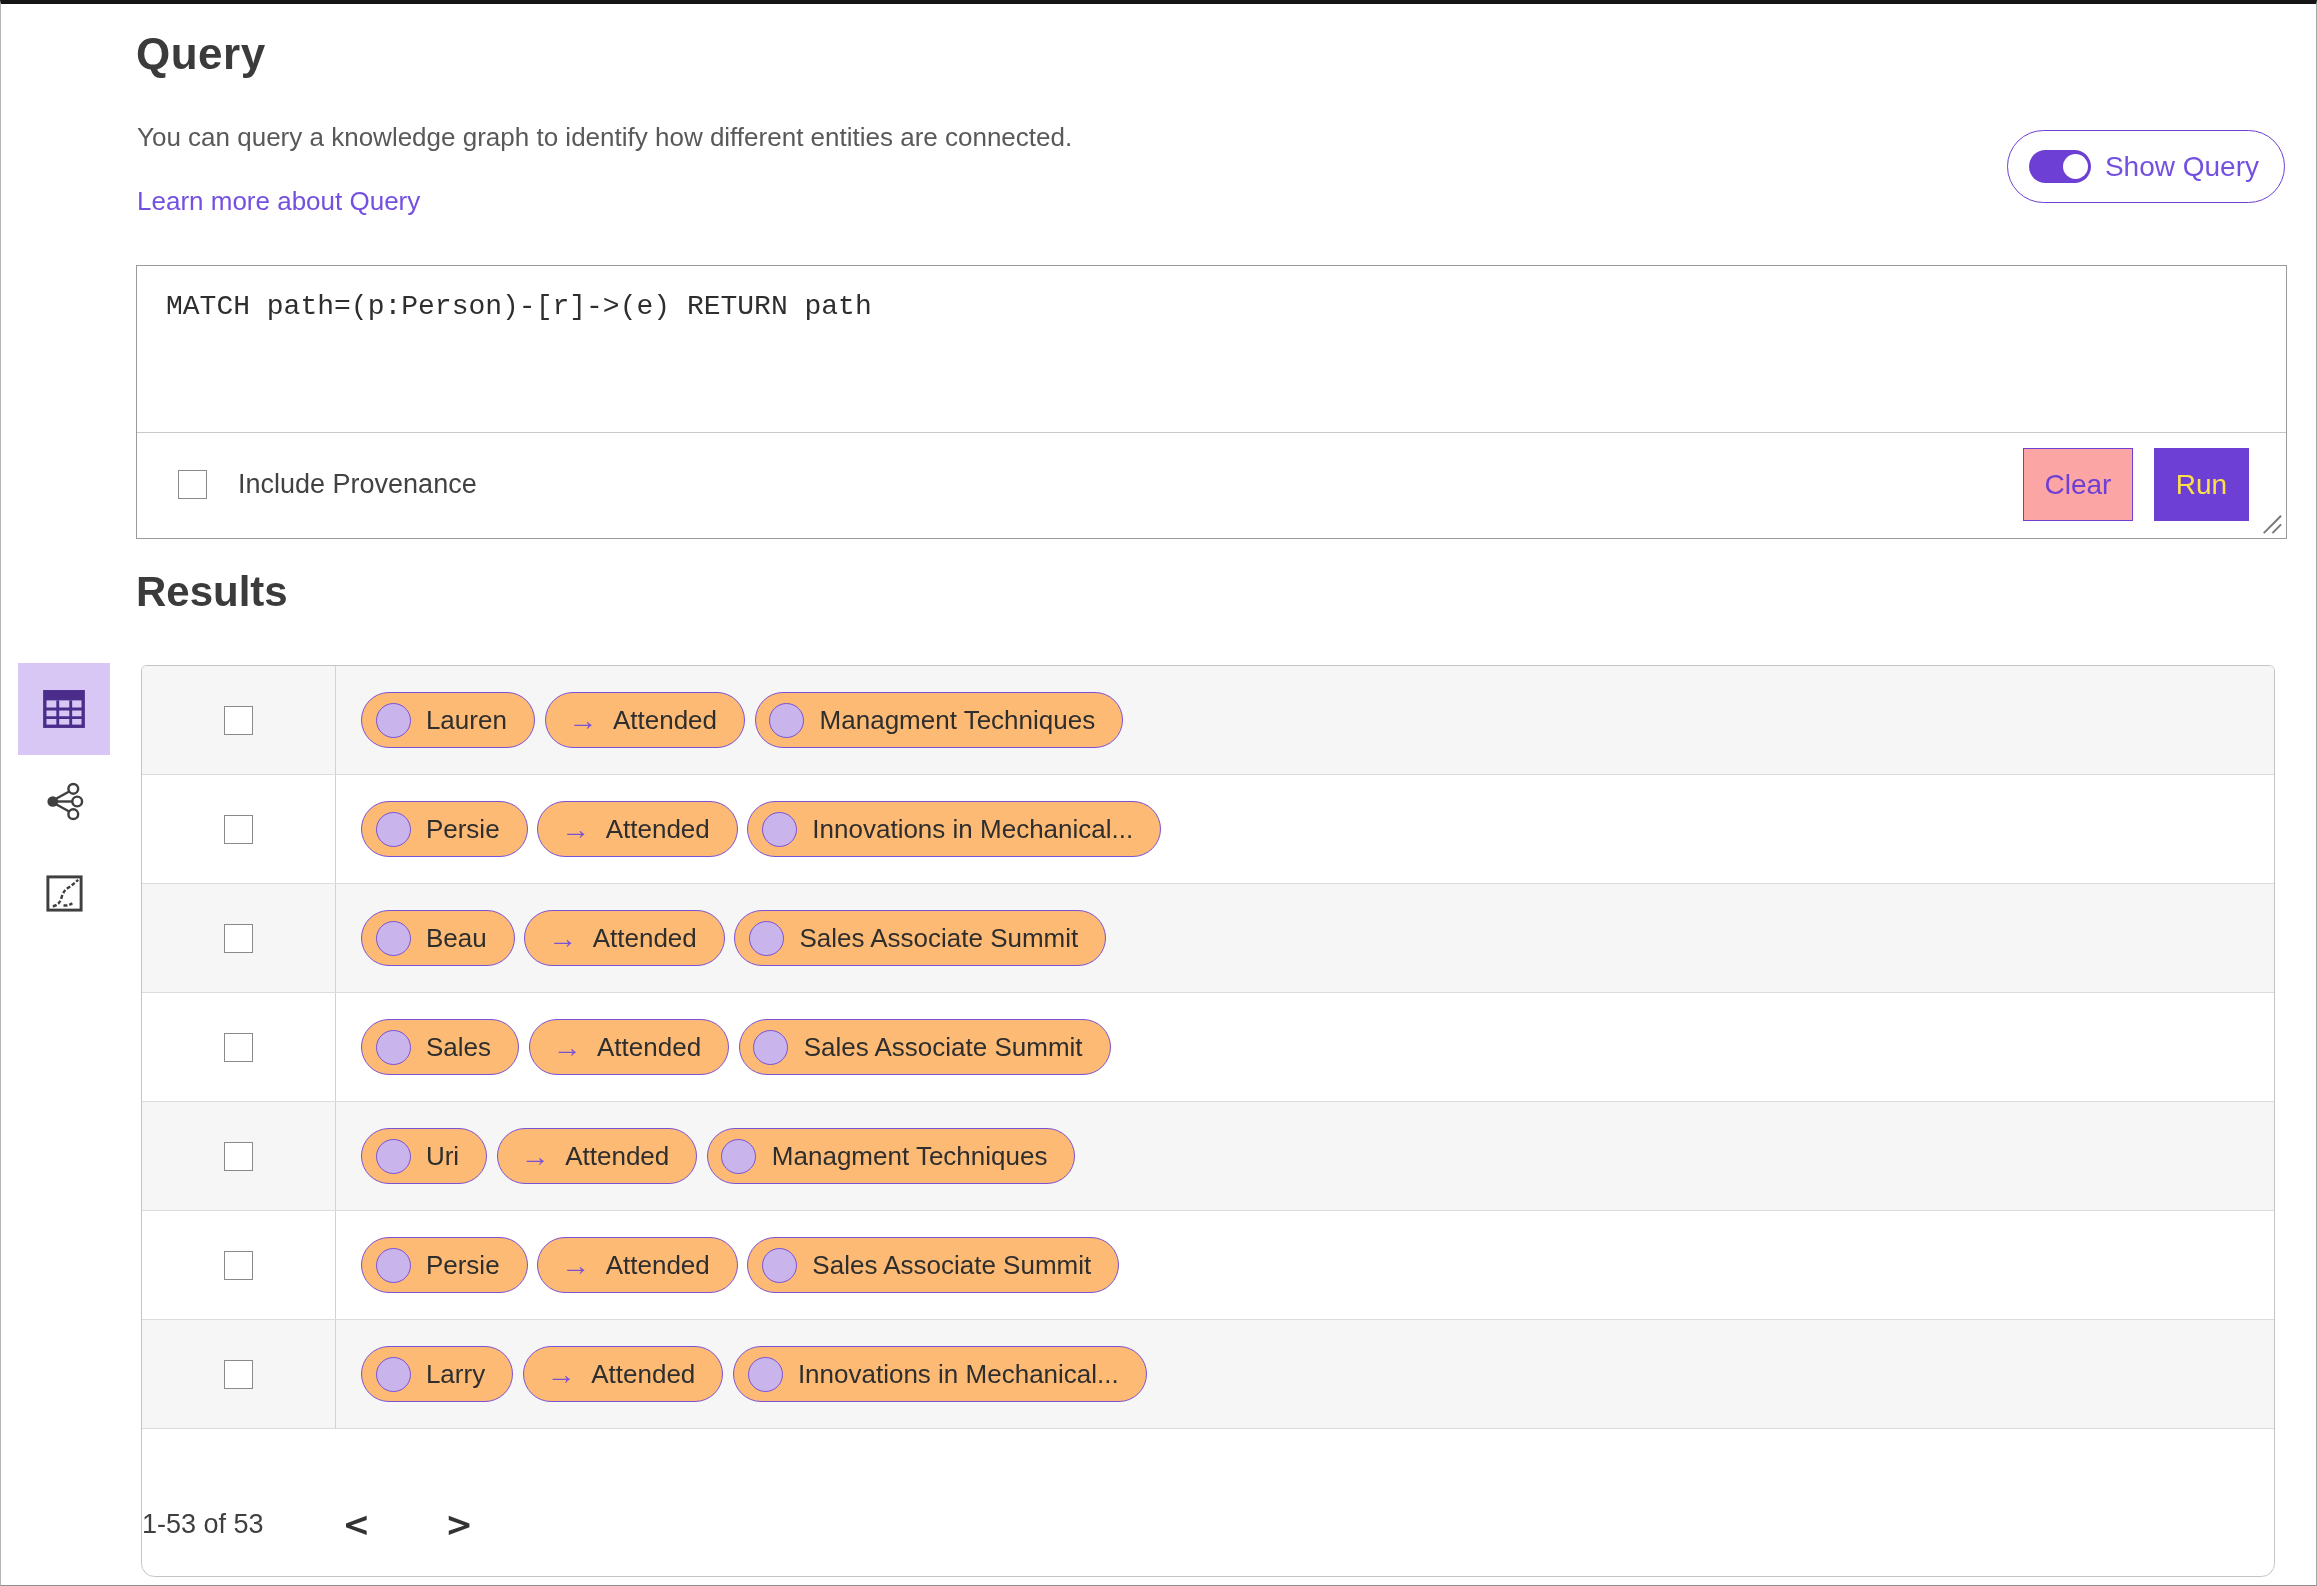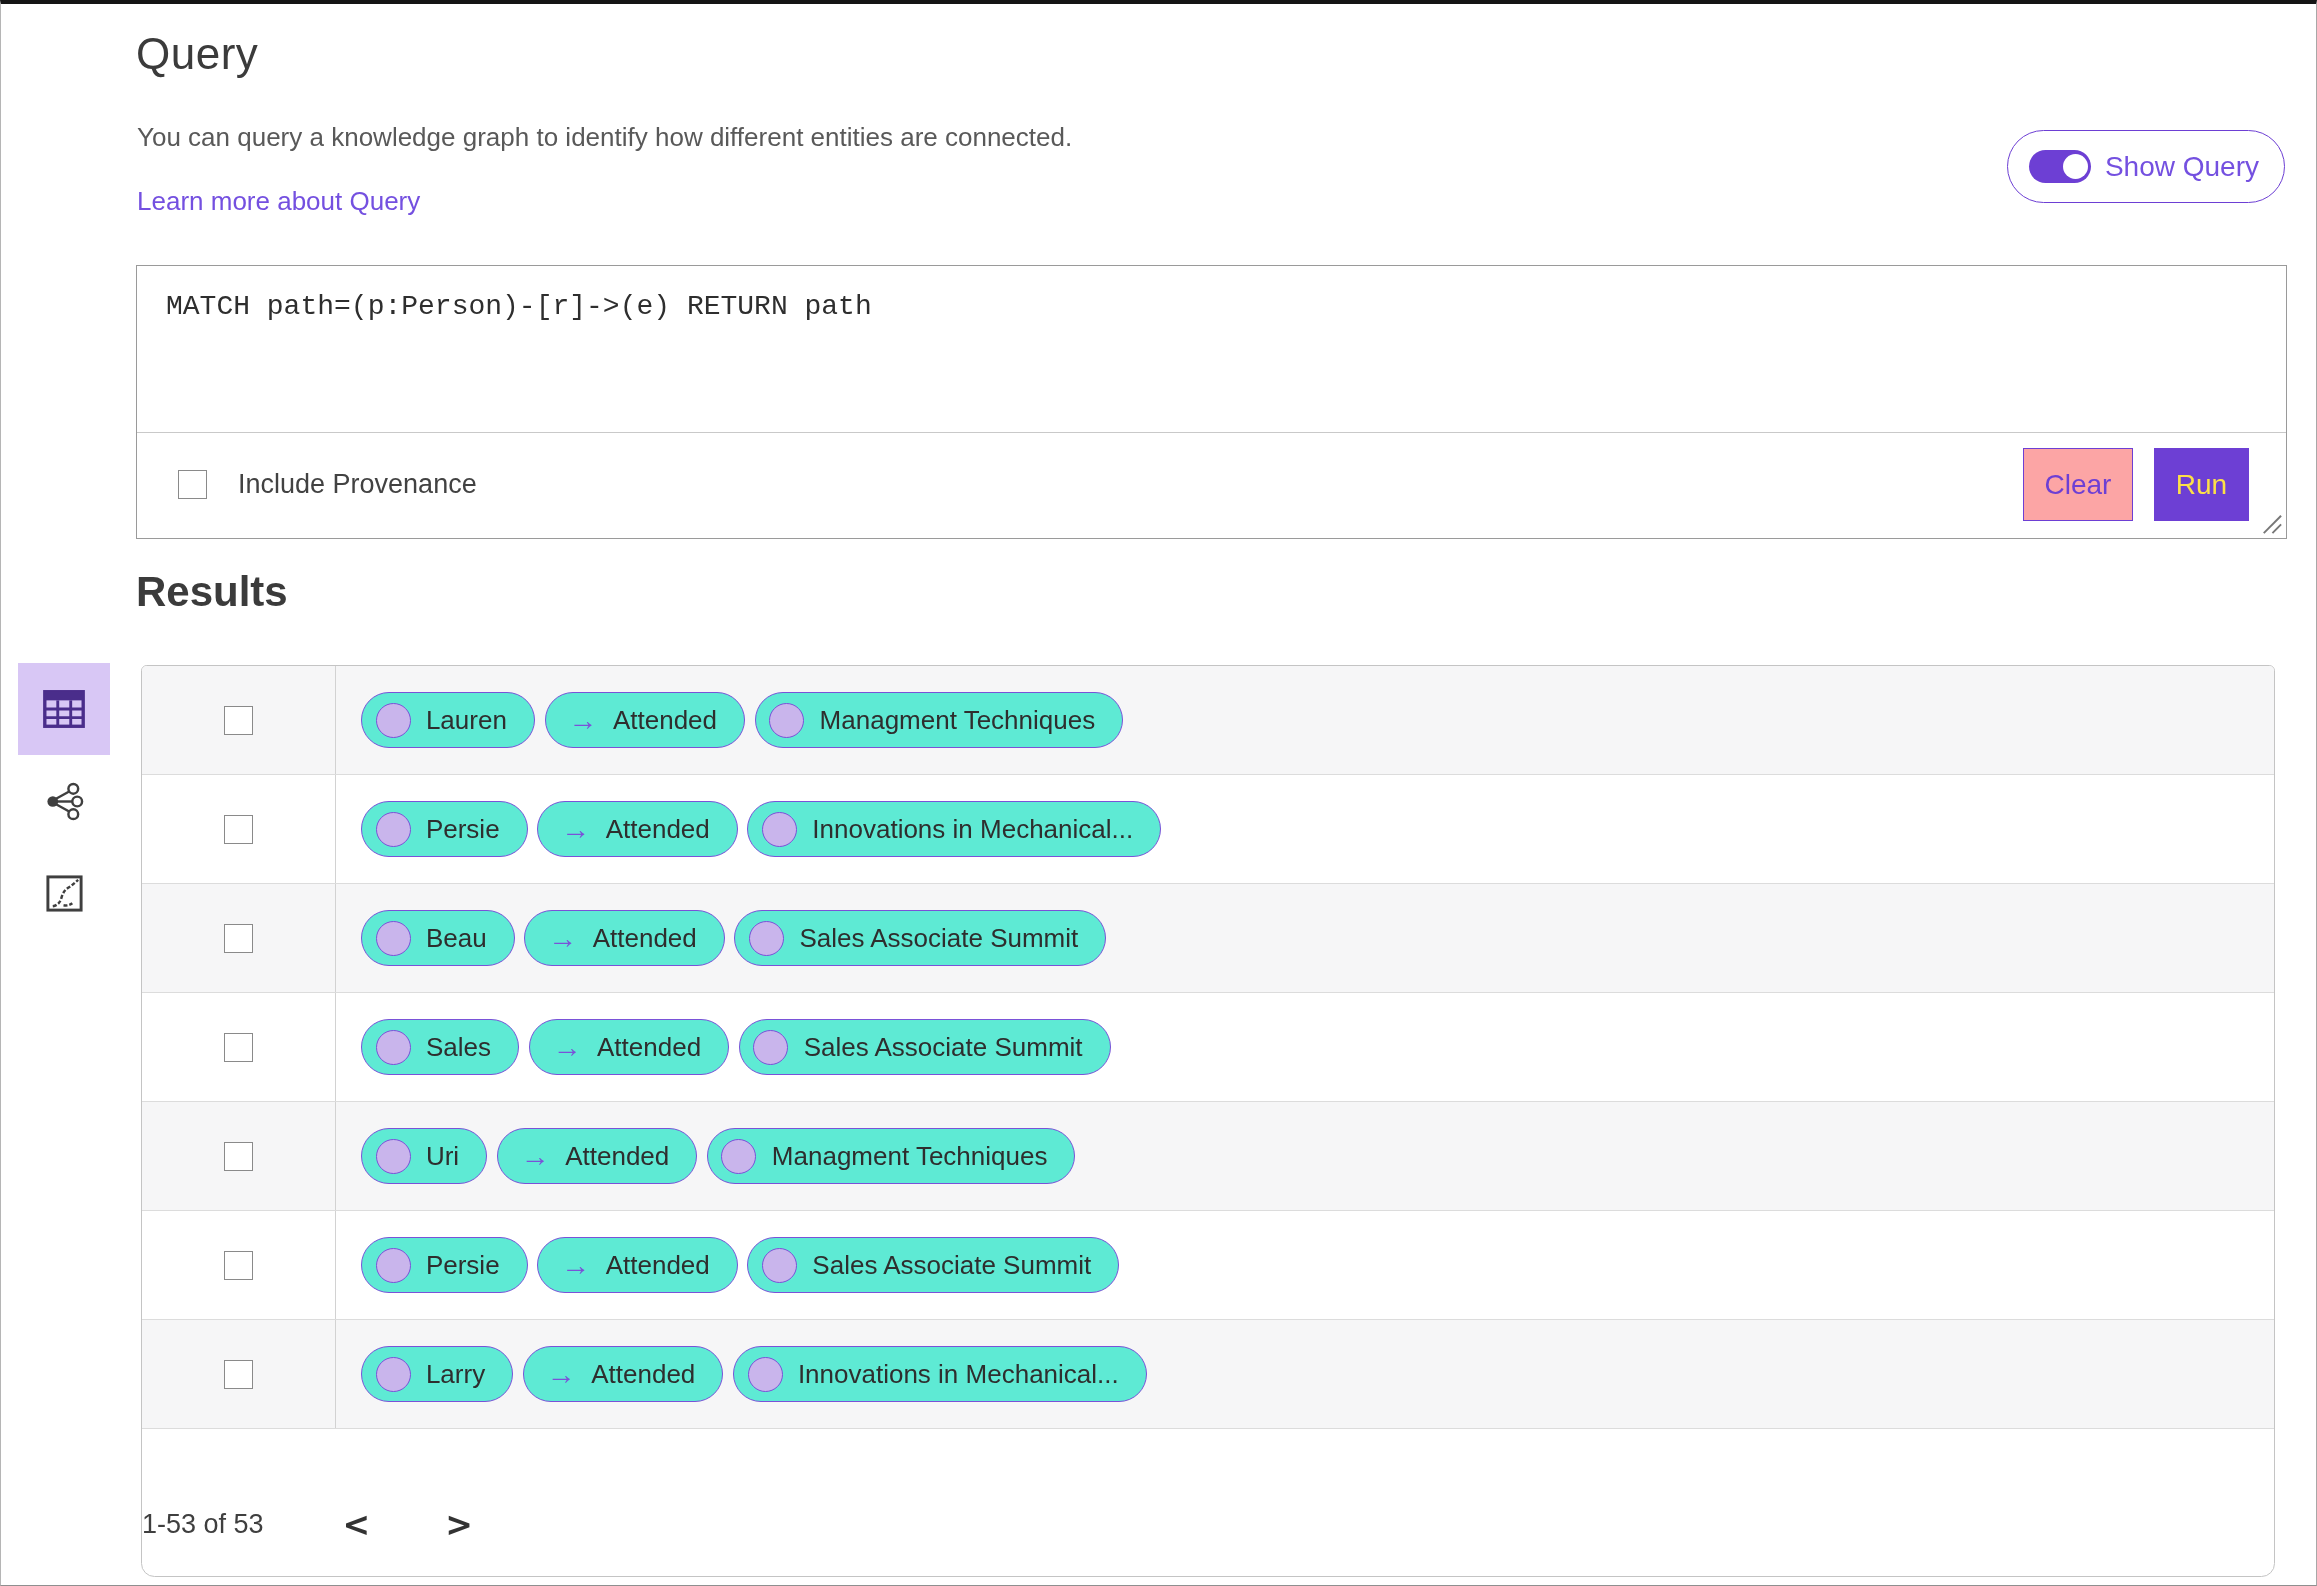--- a/index.html
+++ b/index.html
@@ -1,21 +1,21 @@
 <!DOCTYPE html>
 <html><head>
 <meta charset="utf-8">
 <style>
   html,body{margin:0;padding:0;background:#ffffff;}
   body{width:2317px;height:1586px;font-family:"Liberation Sans",sans-serif;-webkit-font-smoothing:antialiased;}
   .frame{position:relative;box-sizing:border-box;width:2317px;height:1586px;background:#fff;
     border-top:4.8px solid #151515;border-left:1px solid #b5b5b5;border-right:1.9px solid #a8a8a8;border-bottom:1.9px solid #8f8f8f;overflow:hidden;}
 
   
-  .page-title{position:absolute;left:135px;top:25px;font-size:44px;font-weight:normal;color:#3b3b3b;letter-spacing:0.5px;}
+  .page-title{position:absolute;left:135px;top:25px;font-size:44px;font-weight:bold;color:#3b3b3b;letter-spacing:0.5px;}
   .page-desc{position:absolute;left:136px;top:118px;font-size:26px;color:#595959;}
   .learn-link{position:absolute;left:136px;top:182px;font-size:26px;color:#7450e0;cursor:pointer;}
   .show-query{position:absolute;right:31px;top:126px;height:73px;box-sizing:border-box;display:flex;align-items:center;gap:13.5px;
     padding:0 25px 0 21px;border:1.9px solid #6d3fd4;border-radius:39px;background:#fff;cursor:pointer;}
   .toggle-track{position:relative;width:62px;height:33px;border-radius:17.4px;background:#6d3fd4;flex:0 0 auto;}
   .toggle-knob{position:absolute;top:3.9px;right:3.9px;width:25px;height:25px;border-radius:50%;background:#fff;}
   .show-query-label{font-size:28px;color:#7450e0;}
 
   
   .query-box{position:absolute;left:135px;top:261px;width:2151px;height:274px;box-sizing:border-box;border:1.9px solid #9a9a9a;background:#fff;}
@@ -40,21 +40,21 @@
   .scroll-area{height:806px;overflow:hidden;}
   .thead{display:flex;height:101px;box-sizing:border-box;background:#eeeeef;border-bottom:1px solid #d2d2d2;}
   .col-check{width:193px;flex:0 0 auto;display:flex;align-items:center;justify-content:center;border-right:1px solid #d2d2d2;}
   .col-path{flex:1;display:flex;align-items:center;padding-left:29px;}
   .col-path-header{font-size:28px;font-weight:bold;color:#1f1f1f;}
   .trow{display:flex;height:109px;box-sizing:border-box;background:#fff;border-bottom:1px solid #dcdcdc;}
   .trow:nth-child(odd){background:#f6f6f7;}
   .path-cell{flex:1;display:flex;align-items:center;padding-left:25px;gap:9.7px;overflow:hidden;}
 
   .pill{display:inline-flex;align-items:center;height:56px;box-sizing:border-box;border:1.9px solid #7a52d8;border-radius:31px;
-    background:#5eead4;padding:0 27px 0 13.5px;font-size:26px;color:#2e2e2e;white-space:nowrap;flex:0 0 auto;}
+    background:#fdba74;padding:0 27px 0 13.5px;font-size:26px;color:#2e2e2e;white-space:nowrap;flex:0 0 auto;}
   .node-dot{width:35px;height:35px;box-sizing:border-box;border-radius:50%;background:#c9b5ec;border:1.9px solid #7a52d8;margin-right:15.4px;flex:0 0 auto;}
   .pill.edge{padding:0 27px 0 23px;}
   .edge-arrow{color:#7a52d8;font-size:29px;margin-right:15.4px;}
 
   .pagination{display:flex;align-items:center;height:105px;padding-right:29px;border-top:0;}
   .page-range{font-size:27px;color:#3f3f3f;margin-right:79px;}
   .page-prev{margin-right:75px;}
   .page-prev,.page-next{font-size:33px;font-weight:bold;color:#333;cursor:pointer;line-height:1;font-family:"DejaVu Sans",sans-serif;}
 </style>
 </head>

